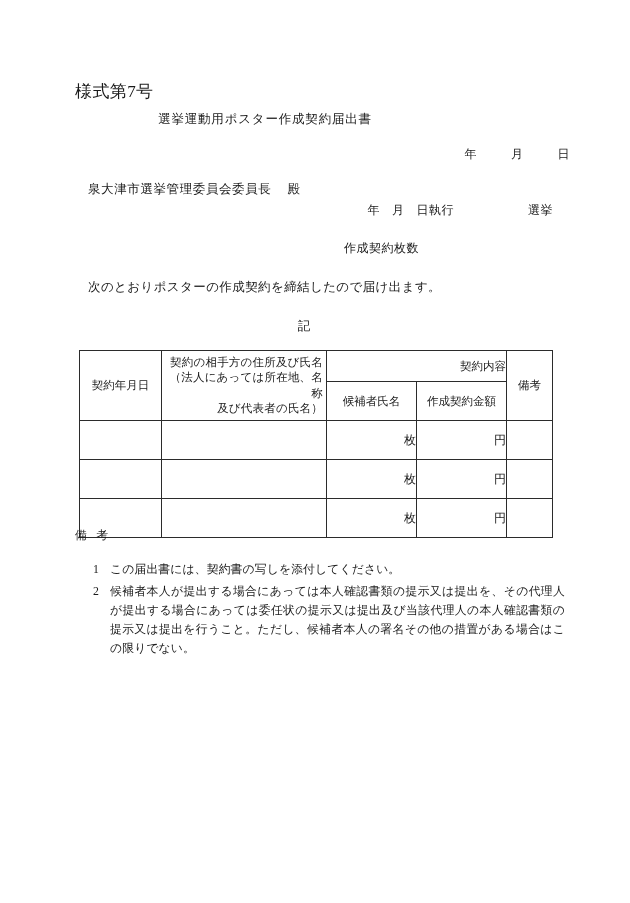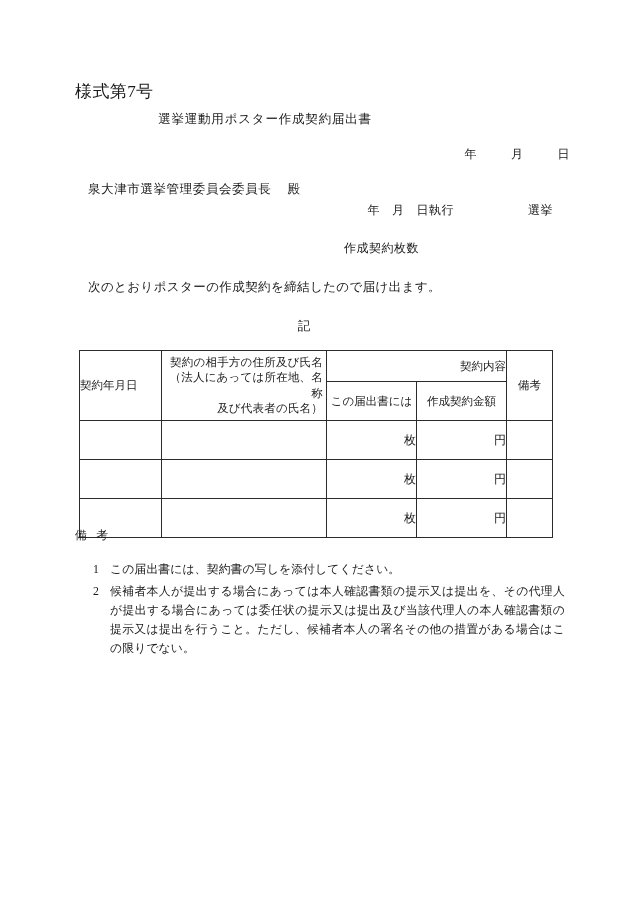--- a/index.html
+++ b/index.html
@@ -134,21 +134,21 @@
     table-layout: fixed;
     font-size: 11.5px;
   }
   table.form-table td,
   table.form-table th {
     border: 1px solid #2b2b2b;
     font-weight: normal;
     padding: 0;
     vertical-align: middle;
   }
-  .th-date      { width: 81px;  text-align: left; margin-top: 44px; }
+  .th-date      { width: 81px;  text-align: center; margin-top: 44px; }
   .th-party     { width: 164px; text-align: right; }
   .th-content   { text-align: right; }
   .th-sheets    { width: 82px;  text-align: center; }
   .th-amount    { width: 82px;  text-align: center; }
   .th-remarks   { width: 45px;  text-align: center; }
 
   .th-date, .th-remarks {
     height: 59px;
   }
   .hdr-content-row td {
@@ -238,21 +238,21 @@
             <span class="party-inner">
               <span>契約の相手方の住所及び氏名</span><br>
               <span>（法人にあっては所在地、名称</span><br>
               <span>及び代表者の氏名）</span>
             </span>
           </td>
           <td class="th-content" colspan="2">契約内容</td>
           <td class="th-remarks" rowspan="2">備考</td>
         </tr>
         <tr class="hdr-sub-row">
-          <td class="th-sheets">この届出書には</td>
+          <td class="th-sheets">候補者氏名</td>
           <td class="th-amount">作成契約金額</td>
         </tr>
 
         <tr class="body-row">
           <td></td>
           <td></td>
           <td class="cell-unit">枚</td>
           <td class="cell-unit">円</td>
           <td></td>
         </tr>

